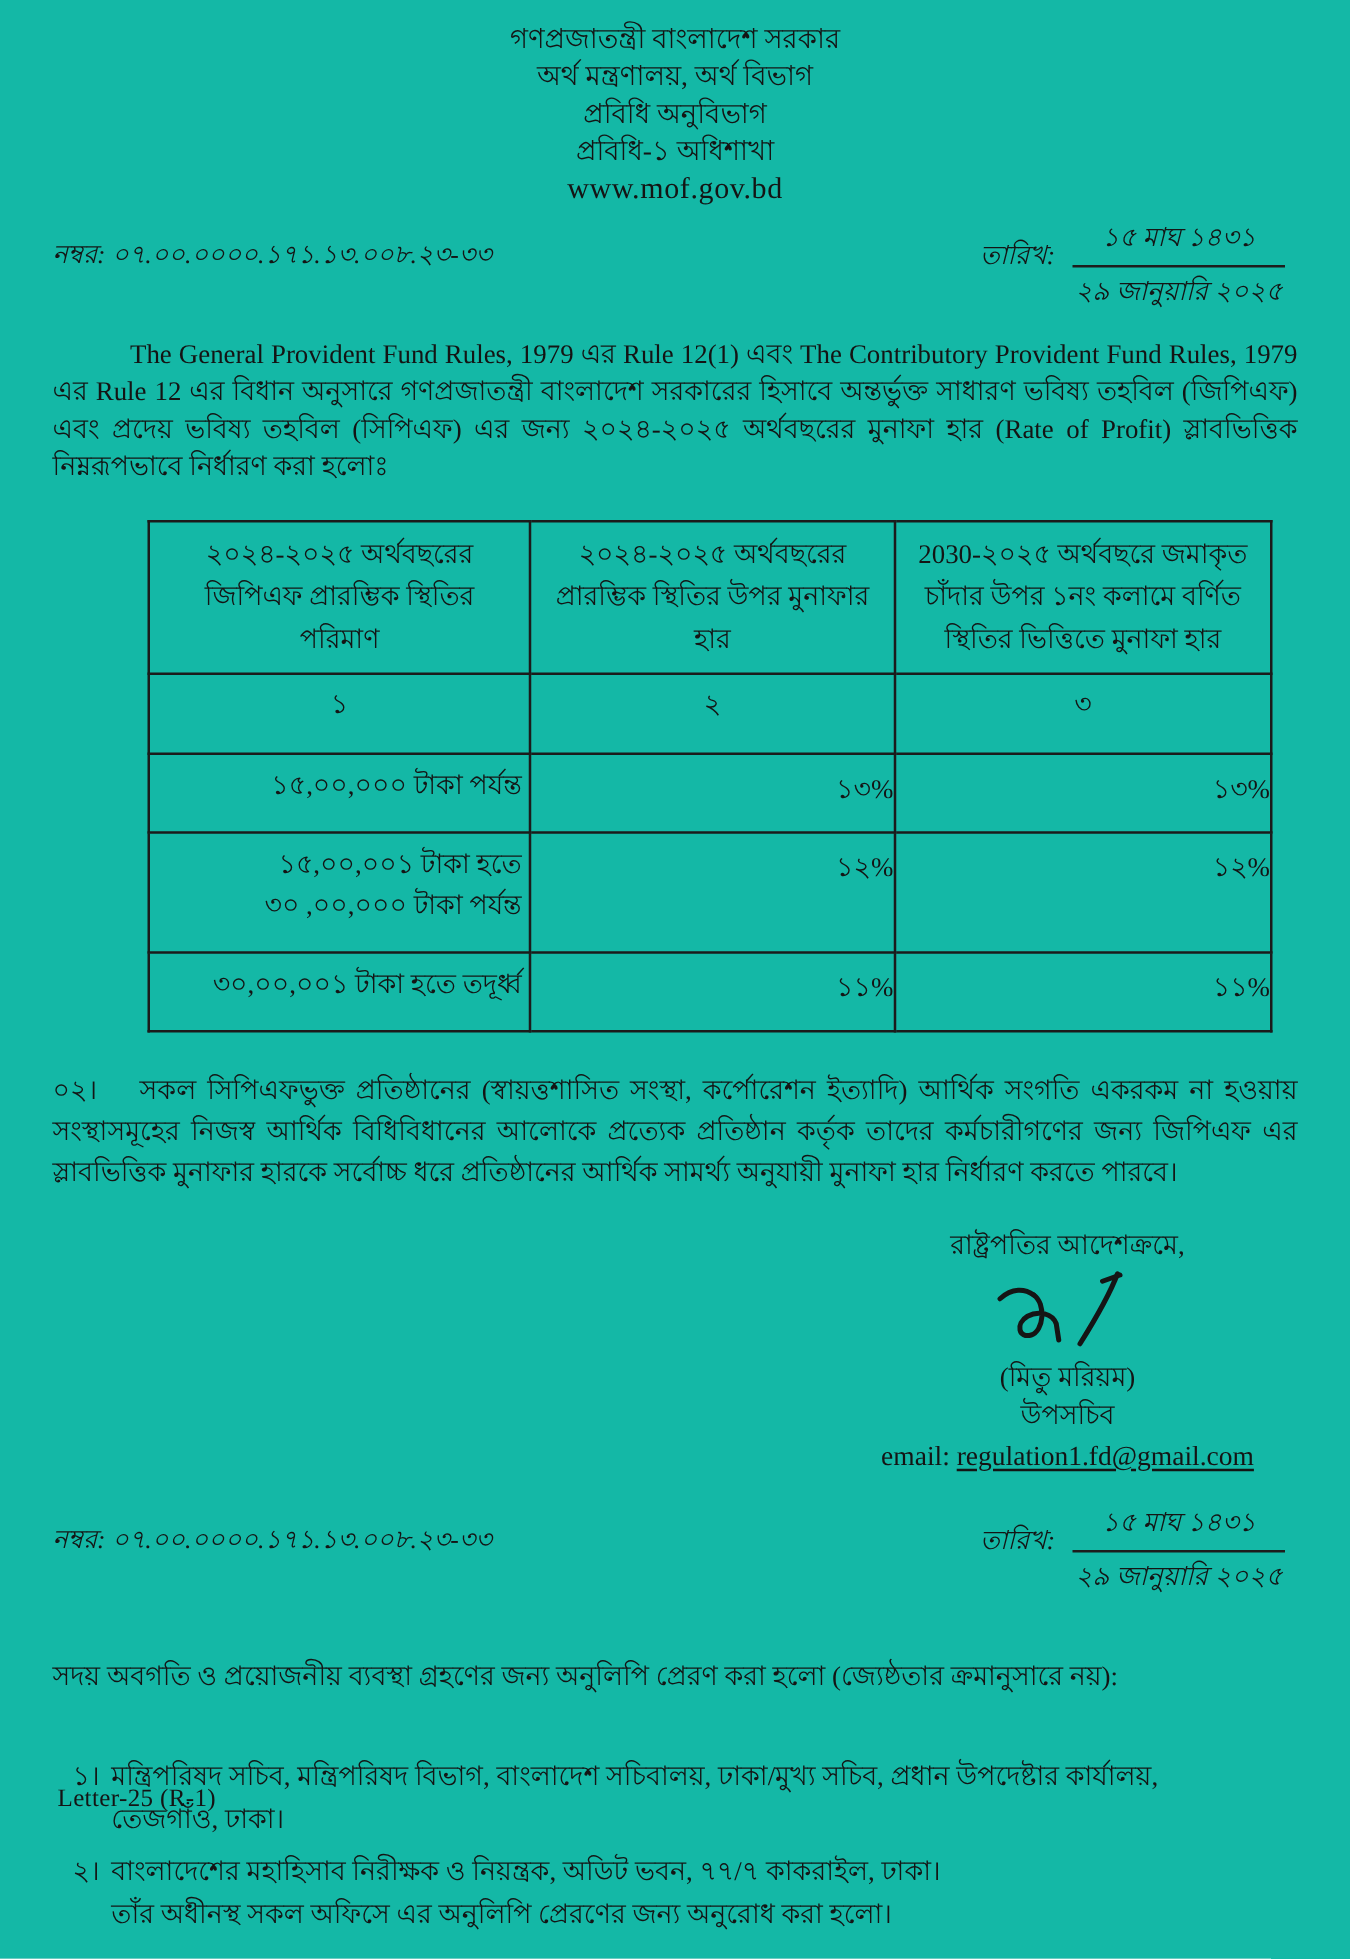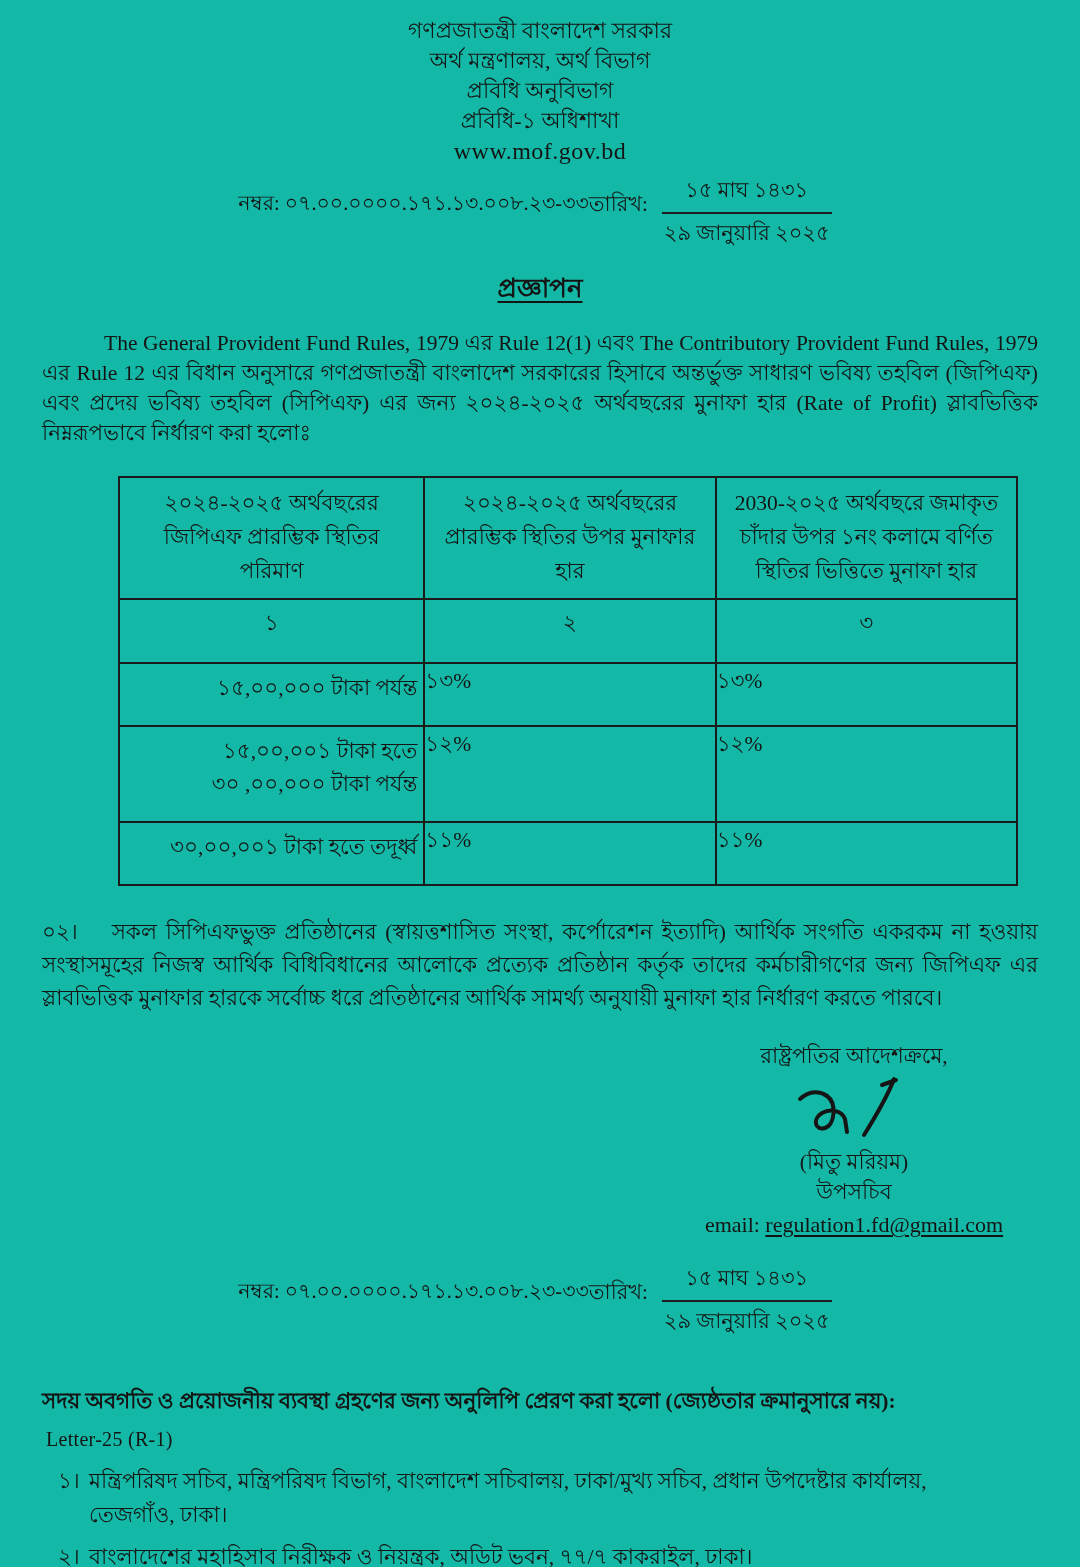--- a/index.html
+++ b/index.html
@@ -18,23 +18,24 @@
   }
 
   
   .letterhead { text-align: center; line-height: 30px; }
   .letterhead .bn { font-size: 22px; }
   .letterhead .site { font-size: 24px; letter-spacing: 0.5px; }
 
   
   .meta-row {
     display: flex;
-    justify-content: center;
+    justify-content: space-between;
     align-items: flex-start;
     margin-top: 8px;
+    font-style: italic;
   }
   .memo-number { font-size: 20.5px; padding-top: 14px; }
   .date-group { display: flex; align-items: flex-start; gap: 14px; padding-right: 10px; }
   .date-label { padding-top: 14px; font-size: 21px; }
   .date-stack { display: inline-block; text-align: center; font-size: 21px; }
   .date-top { display: block; padding: 0 14px 3px 14px; border-bottom: 2px solid #1d1d1d; }
   .date-bottom { display: block; padding: 3px 2px 0 2px; }
 
   
   .doc-title {
@@ -65,42 +66,42 @@
     font-size: 21.5px;
   }
   .rate-table th, .rate-table td {
     border: 2px solid #1b1b1b;
     font-weight: normal;
     vertical-align: top;
   }
   .rate-table th { text-align: center; padding: 8px 12px 10px 12px; line-height: 34px; height: 92px; }
   .rate-table .num-row td { text-align: center; padding: 6px 0 20px 0; }
   .rate-table .slab-cell { text-align: right; padding: 8px 6px 20px 5px; line-height: 33px; white-space: pre-line; }
-  .rate-table .rate-cell { text-align: left; }
+  .rate-table .rate-cell { text-align: right; padding-top: 10px; }
   .rate-table .r1 td { height: 50px; }
   .rate-table .r2 td { height: 78px; }
   .rate-table .r3 td { height: 48px; }
 
   
   .sig-block {
     margin: 26px 14px 0 auto;
     width: 340px;
     text-align: center;
     line-height: 30px;
   }
   .sig-scribble { margin: 4px auto 0 auto; width: 120px; height: 64px; }
   .sig-line { display: block; font-size: 21.5px; }
   .sig-phone { margin-top: 4px; }
   .sig-email { margin-top: 3px; font-size: 22px; white-space: nowrap; }
   .sig-email a { color: #141414; text-decoration: underline; text-underline-offset: 3px; }
 
   
   .dist-heading {
     margin-top: 44px;
-    font-weight: bold;
+    font-weight: normal;
     font-size: 21.5px;
   }
   .dist-list { margin-top: 44px; width: 930px; }
   .dist-item { display: flex; margin-bottom: 8px; line-height: 34px; font-size: 21.5px; }
   .dist-num { width: 47px; flex: 0 0 47px; padding-left: 16px; }
   .dist-text { flex: 1; white-space: pre-line; }
 
   
   .page-footer {
     position: absolute;
@@ -130,21 +131,20 @@
     </div>
     <div class="date-group">
       <span class="date-label">তারিখ:</span>
       <span class="date-stack">
         <span class="date-top">১৫ মাঘ ১৪৩১</span>
         <span class="date-bottom">২৯ জানুয়ারি ২০২৫</span>
       </span>
     </div>
   </div>
 
-  <div class="doc-title">প্রজ্ঞাপন</div>
 
   <p class="para indent">The General Provident Fund Rules, 1979 এর Rule 12(1) এবং The Contributory Provident Fund Rules, 1979 এর Rule 12 এর বিধান অনুসারে গণপ্রজাতন্ত্রী বাংলাদেশ সরকারের হিসাবে অন্তর্ভুক্ত সাধারণ ভবিষ্য তহবিল (জিপিএফ) এবং প্রদেয় ভবিষ্য তহবিল (সিপিএফ) এর জন্য ২০২৪-২০২৫ অর্থবছরের মুনাফা হার (Rate of Profit) স্লাবভিত্তিক নিম্নরূপভাবে নির্ধারণ করা হলোঃ</p>
 
   <table class="rate-table">
     <tbody>
       <tr>
         <th style="width:305px">২০২৪-২০২৫ অর্থবছরের জিপিএফ প্রারম্ভিক স্থিতির পরিমাণ</th>
         <th style="width:291px">২০২৪-২০২৫ অর্থবছরের প্রারম্ভিক স্থিতির উপর মুনাফার হার</th>
         <th style="width:301px">2030-২০২৫ অর্থবছরে জমাকৃত চাঁদার উপর ১নং কলামে বর্ণিত স্থিতির ভিত্তিতে মুনাফা হার</th>
       </tr>

